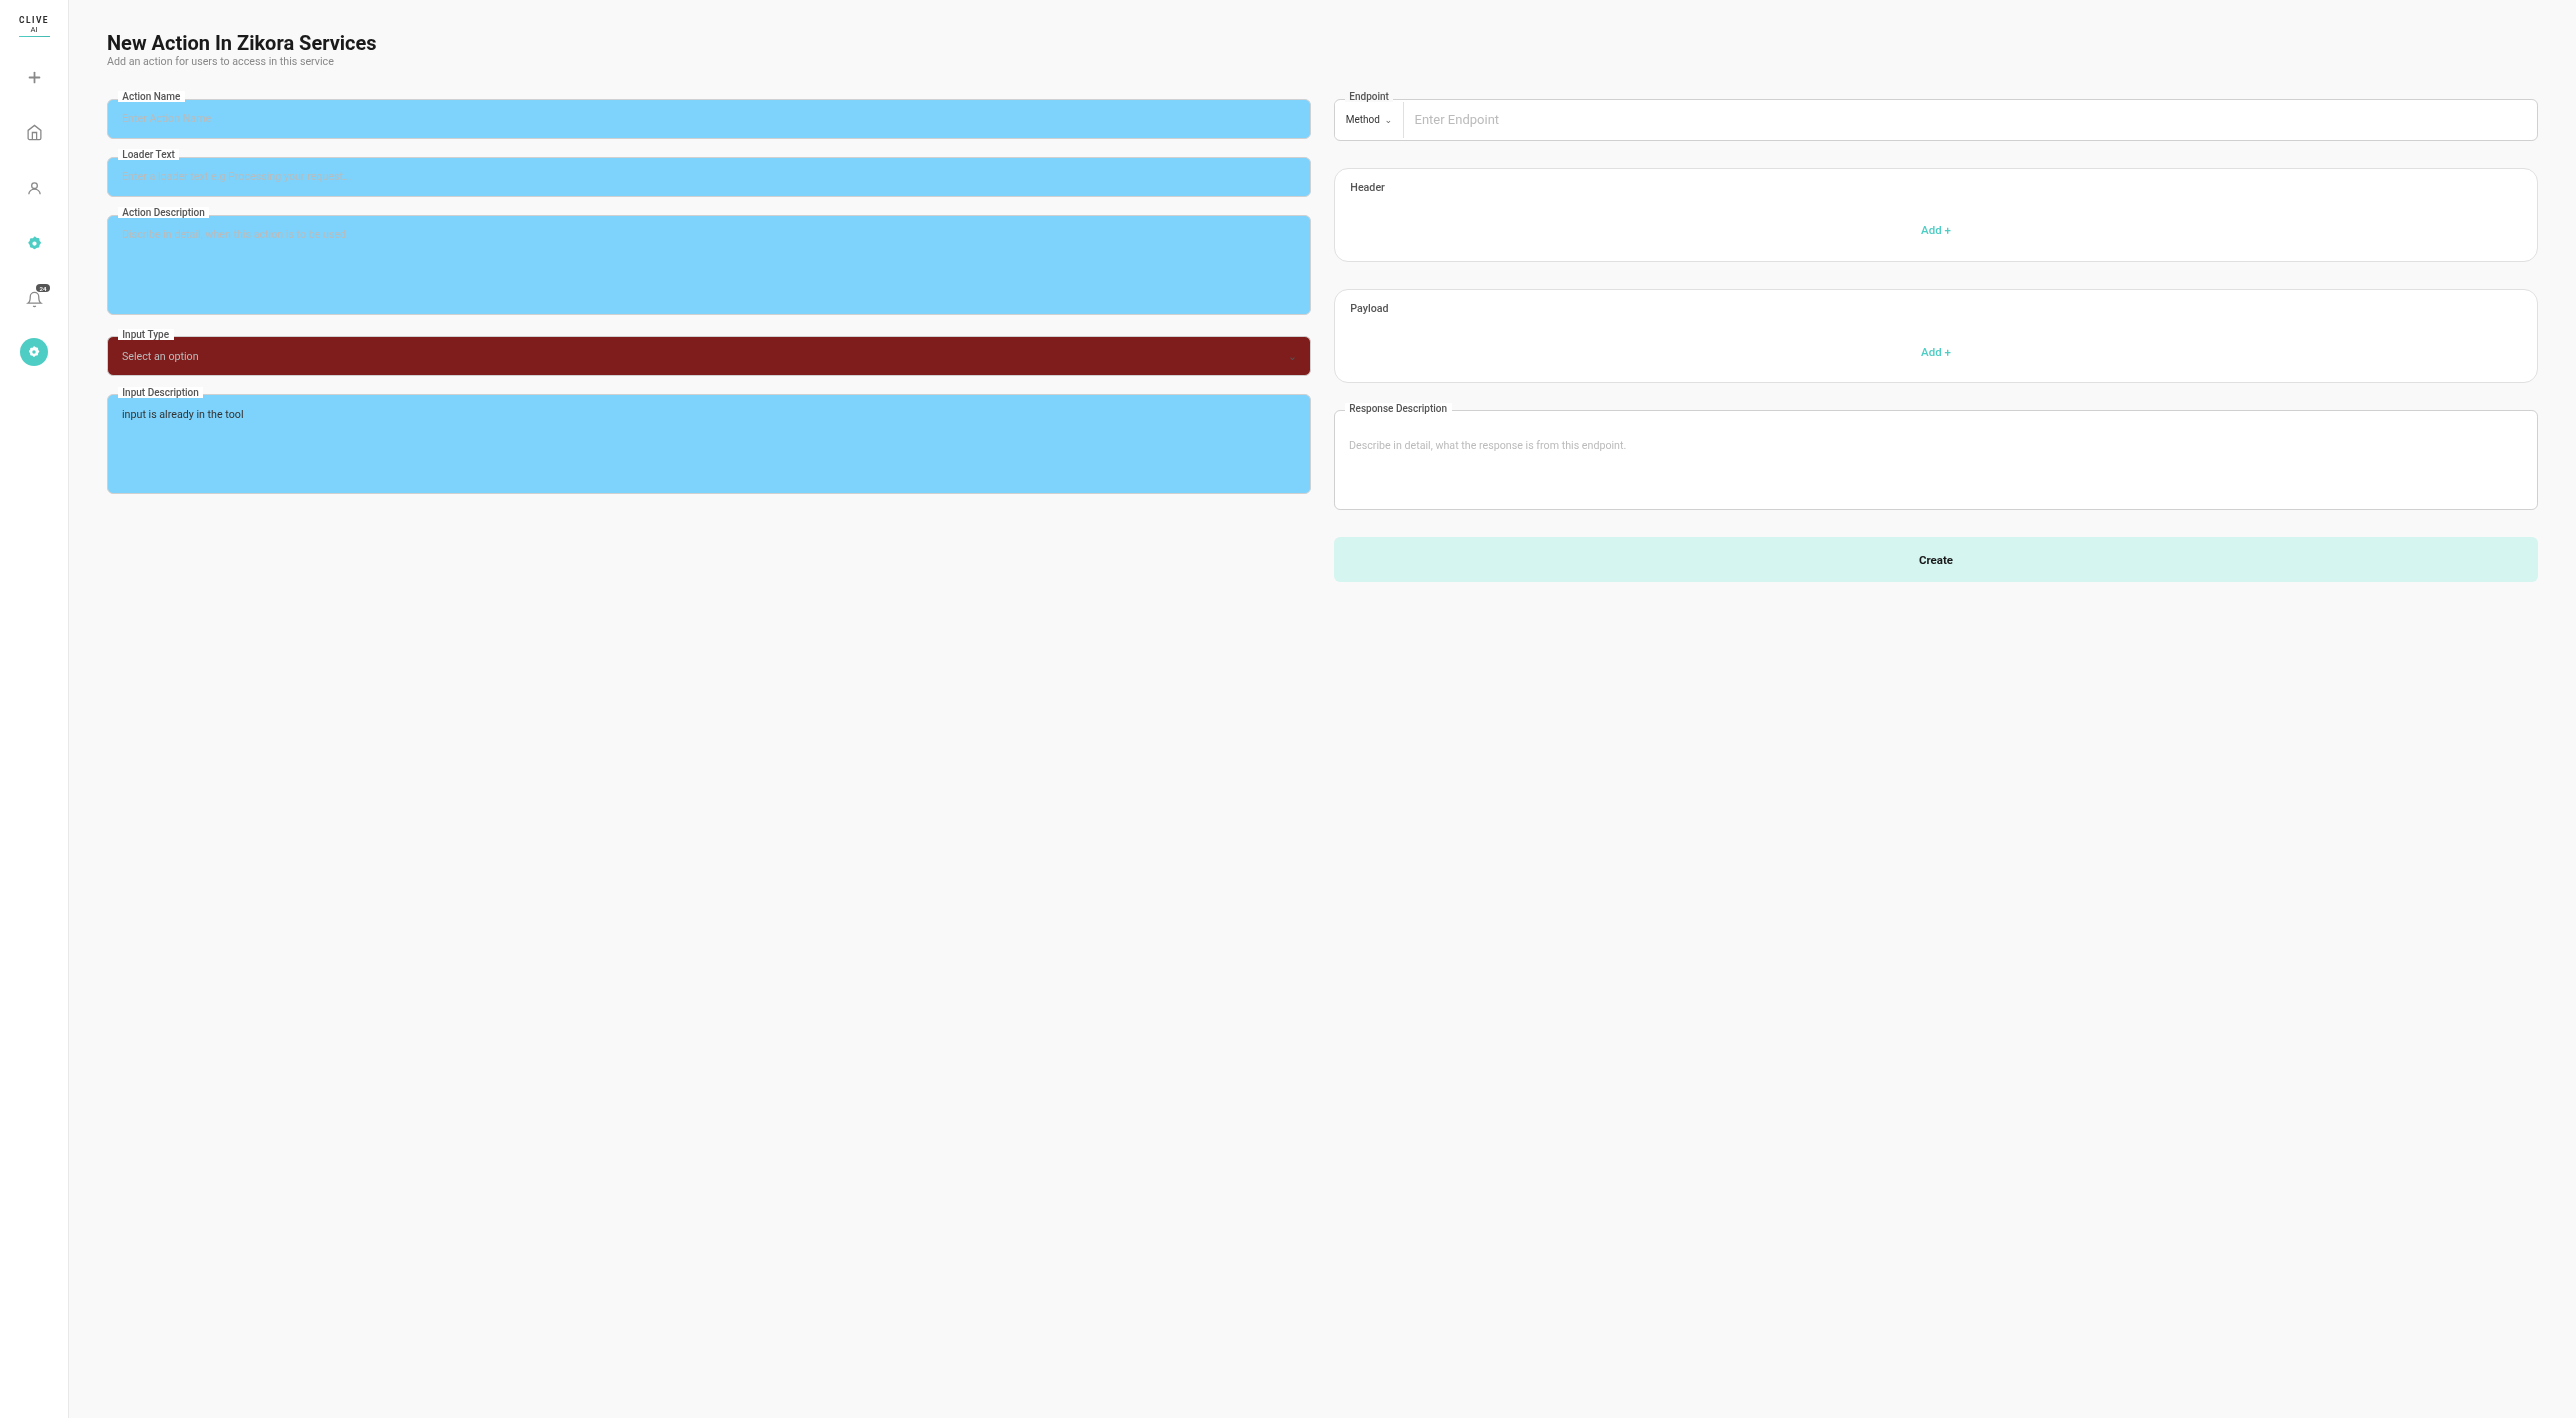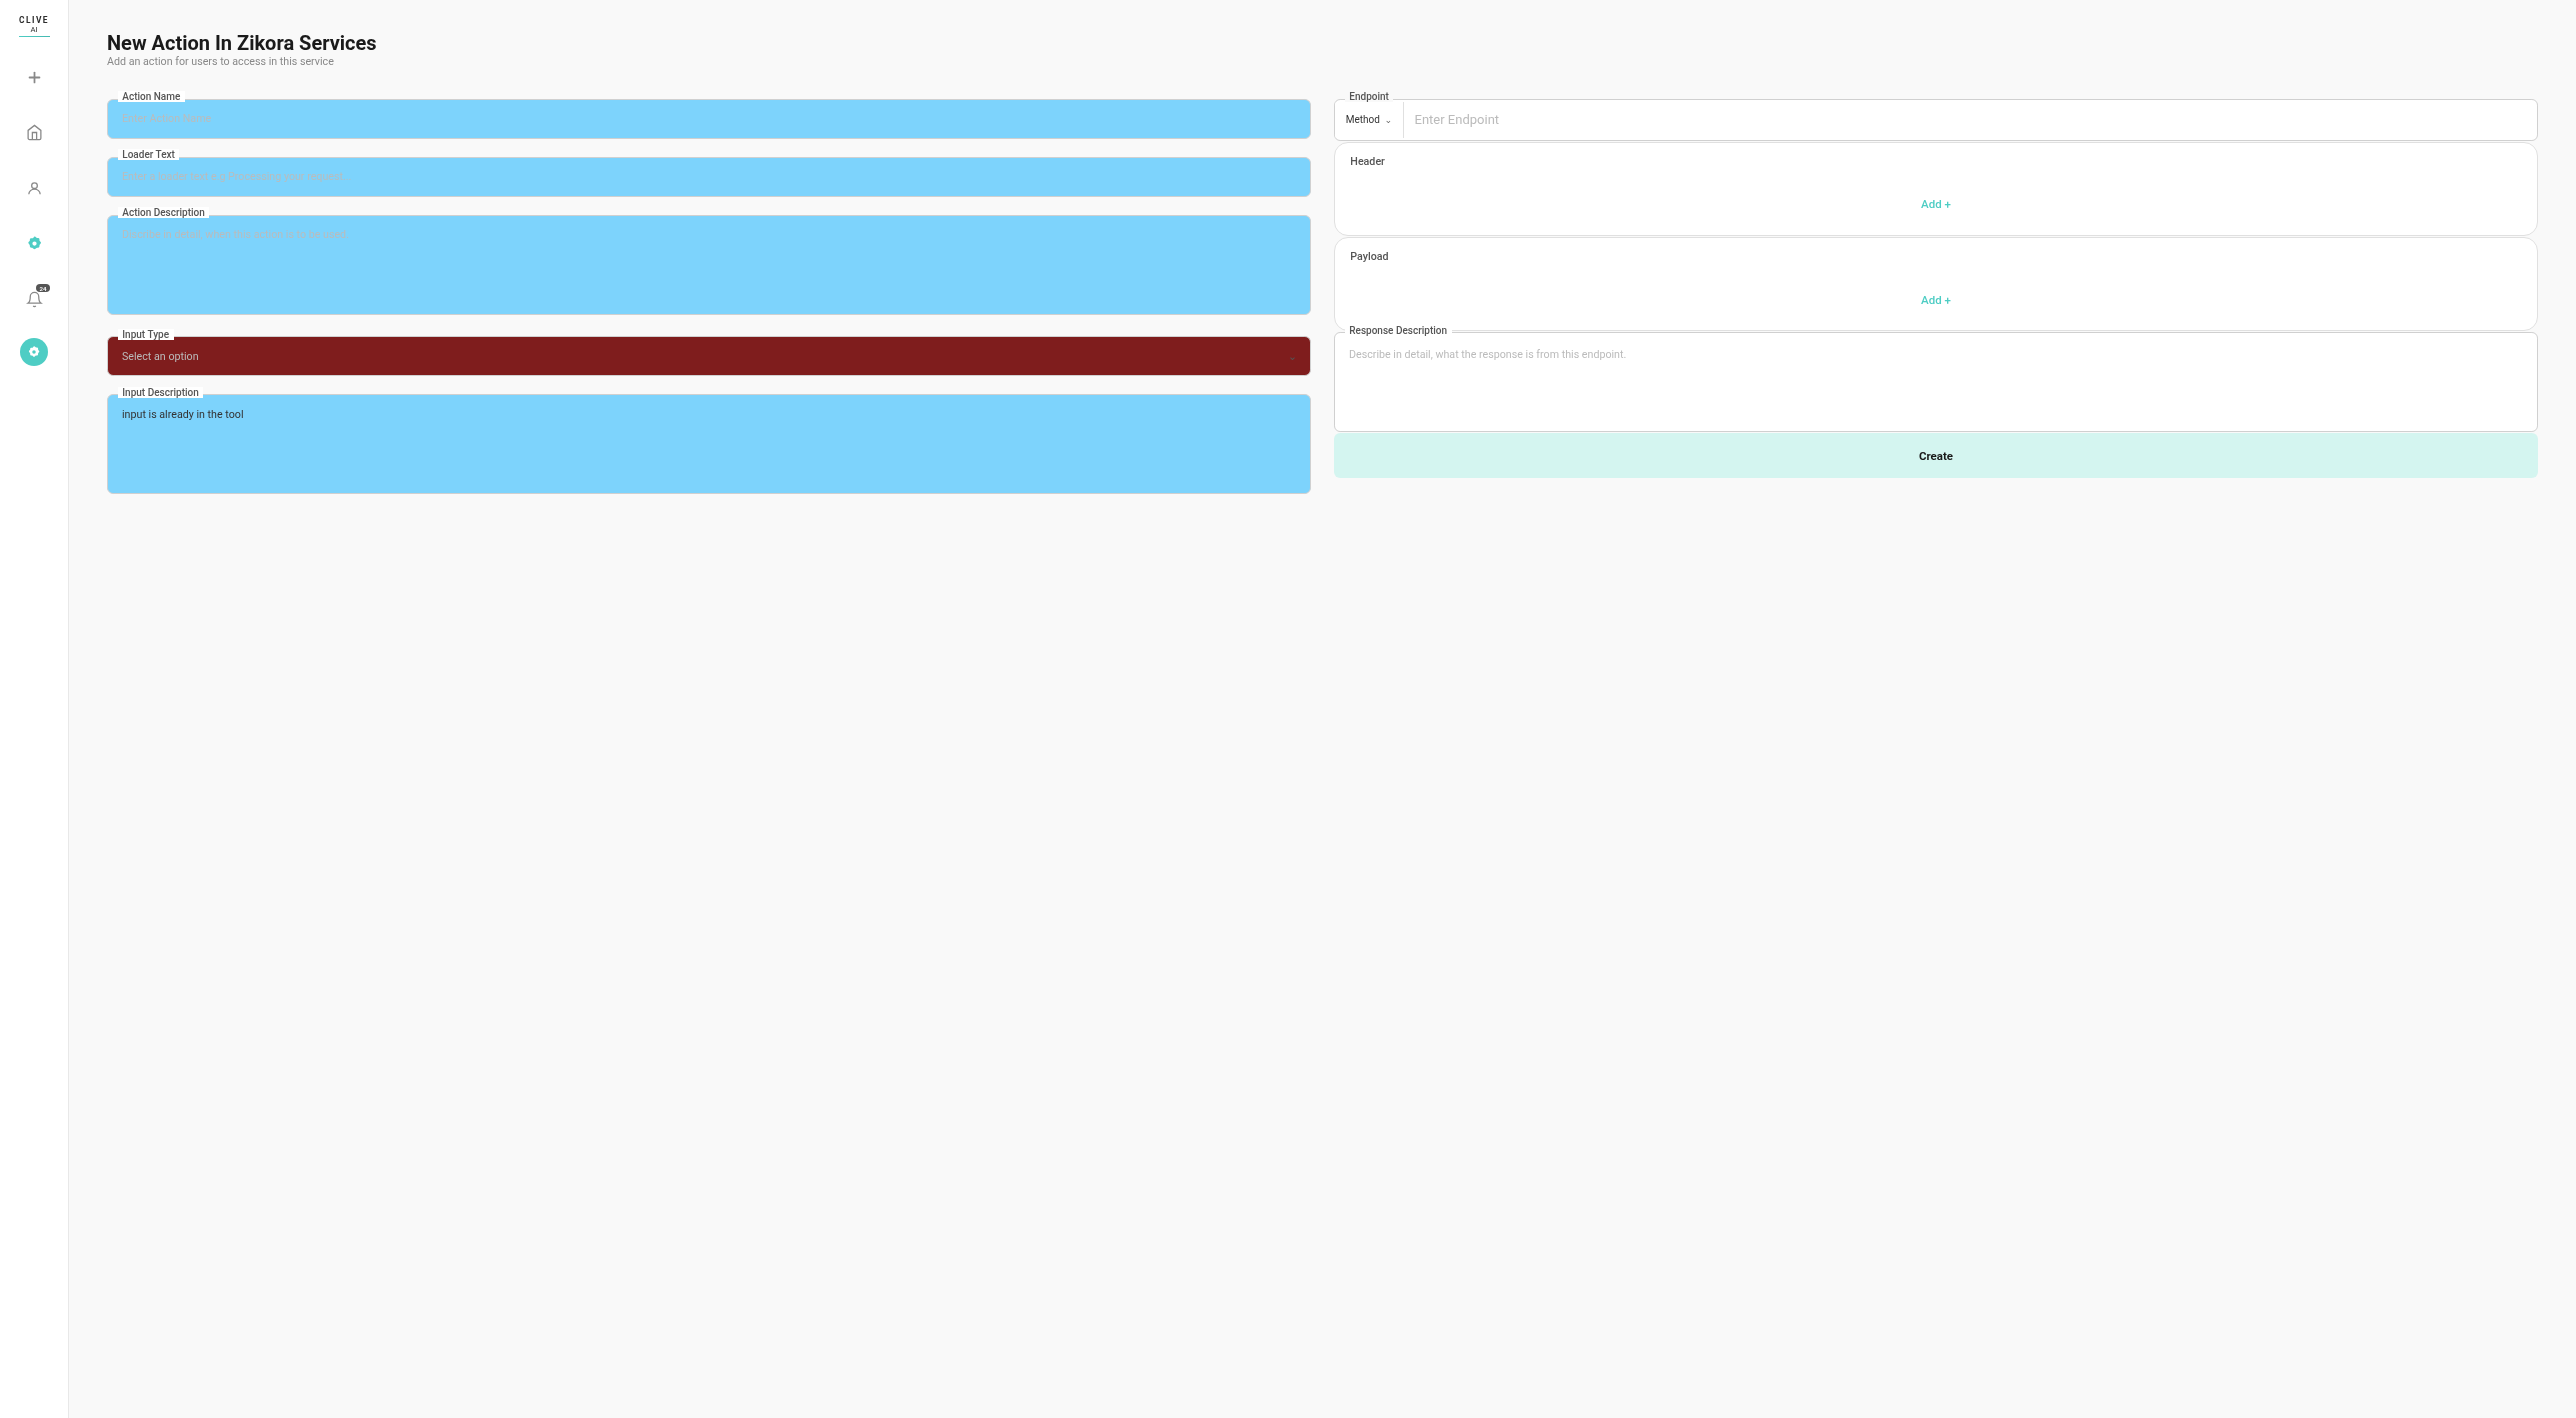--- a/index.html
+++ b/index.html
@@ -145,21 +145,21 @@
 
     .left-column {
       display: flex;
       flex-direction: column;
       gap: 18.4px;
     }
 
     .right-column {
       display: flex;
       flex-direction: column;
-      gap: 1px;
+      gap: 27px;
     }
 
     
     .field-group {
       position: relative;
     }
 
     .field-label {
       position: absolute;
       top: -7.7px;
@@ -335,21 +335,21 @@
       font-size: 10px;
       color: #555;
       font-weight: 500;
       z-index: 1;
     }
 
     .response-box {
       border: 0.8px solid #d0d0d0;
       border-radius: 6.1px;
       background: #ffffff;
-      padding: 15px 14px;
+      padding: 28px 14px;
       min-height: 100px;
     }
 
     .response-placeholder {
       font-size: 10.7px;
       color: #bbb;
     }
 
     
     .create-btn {

